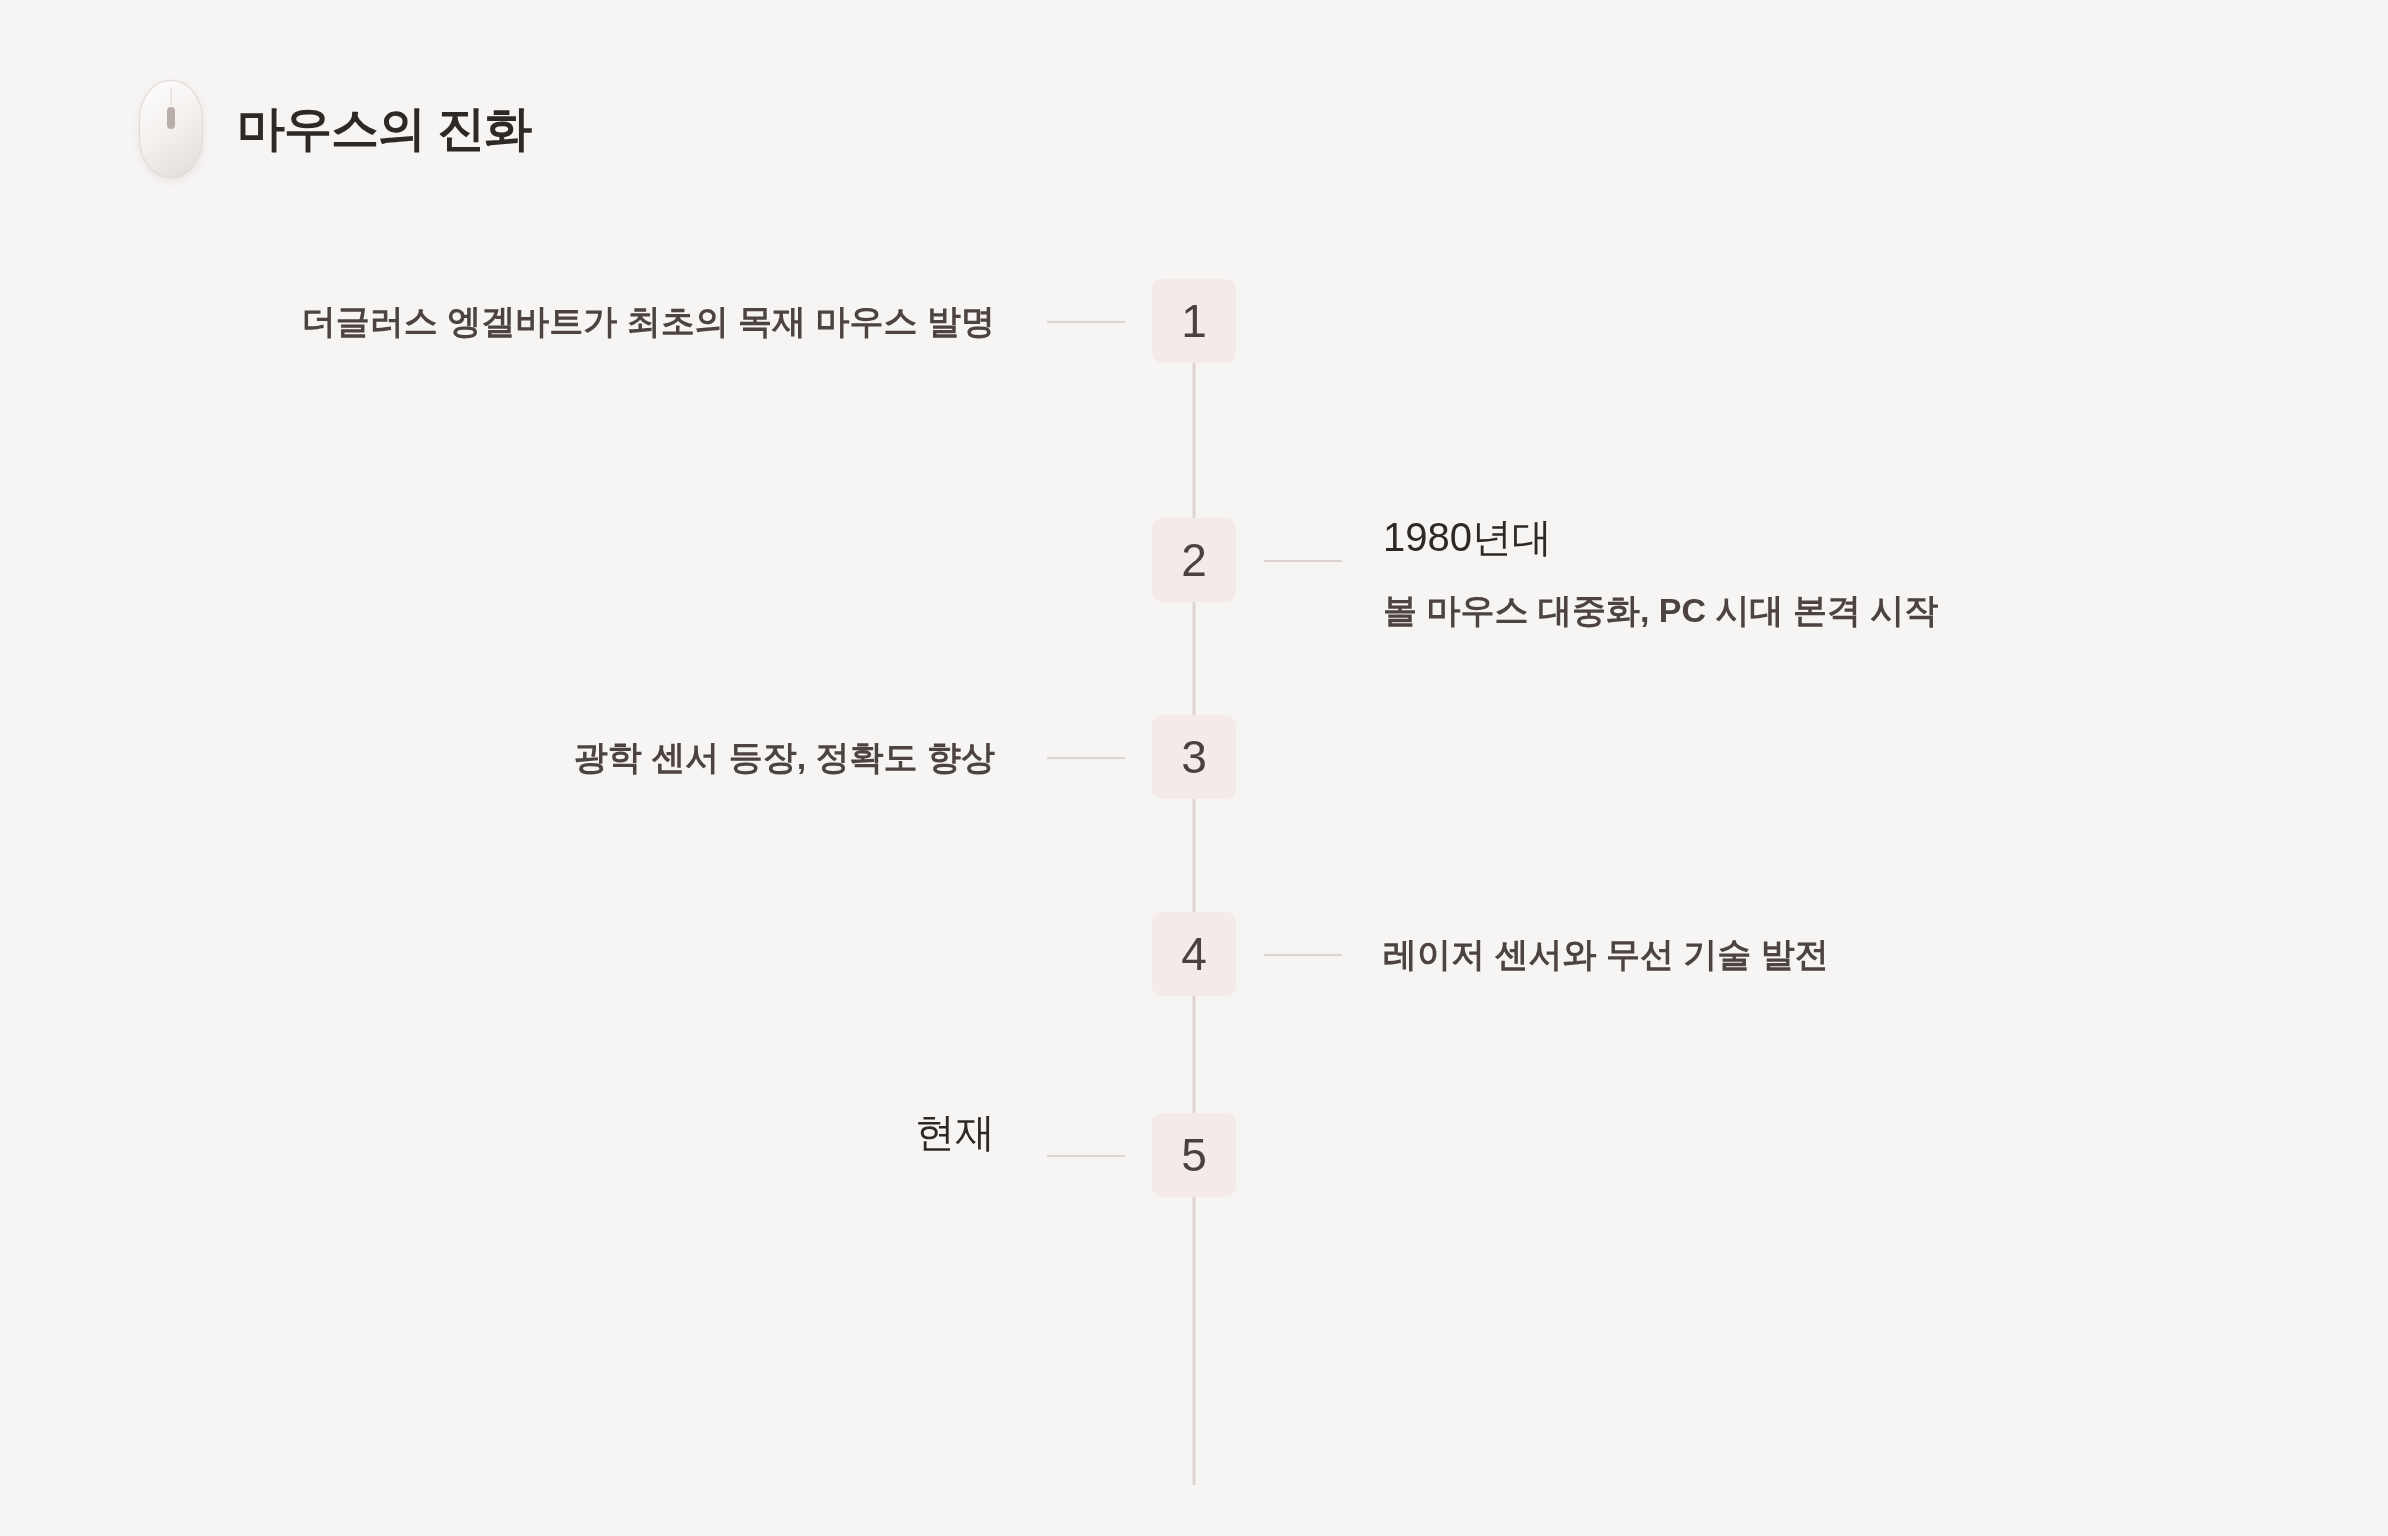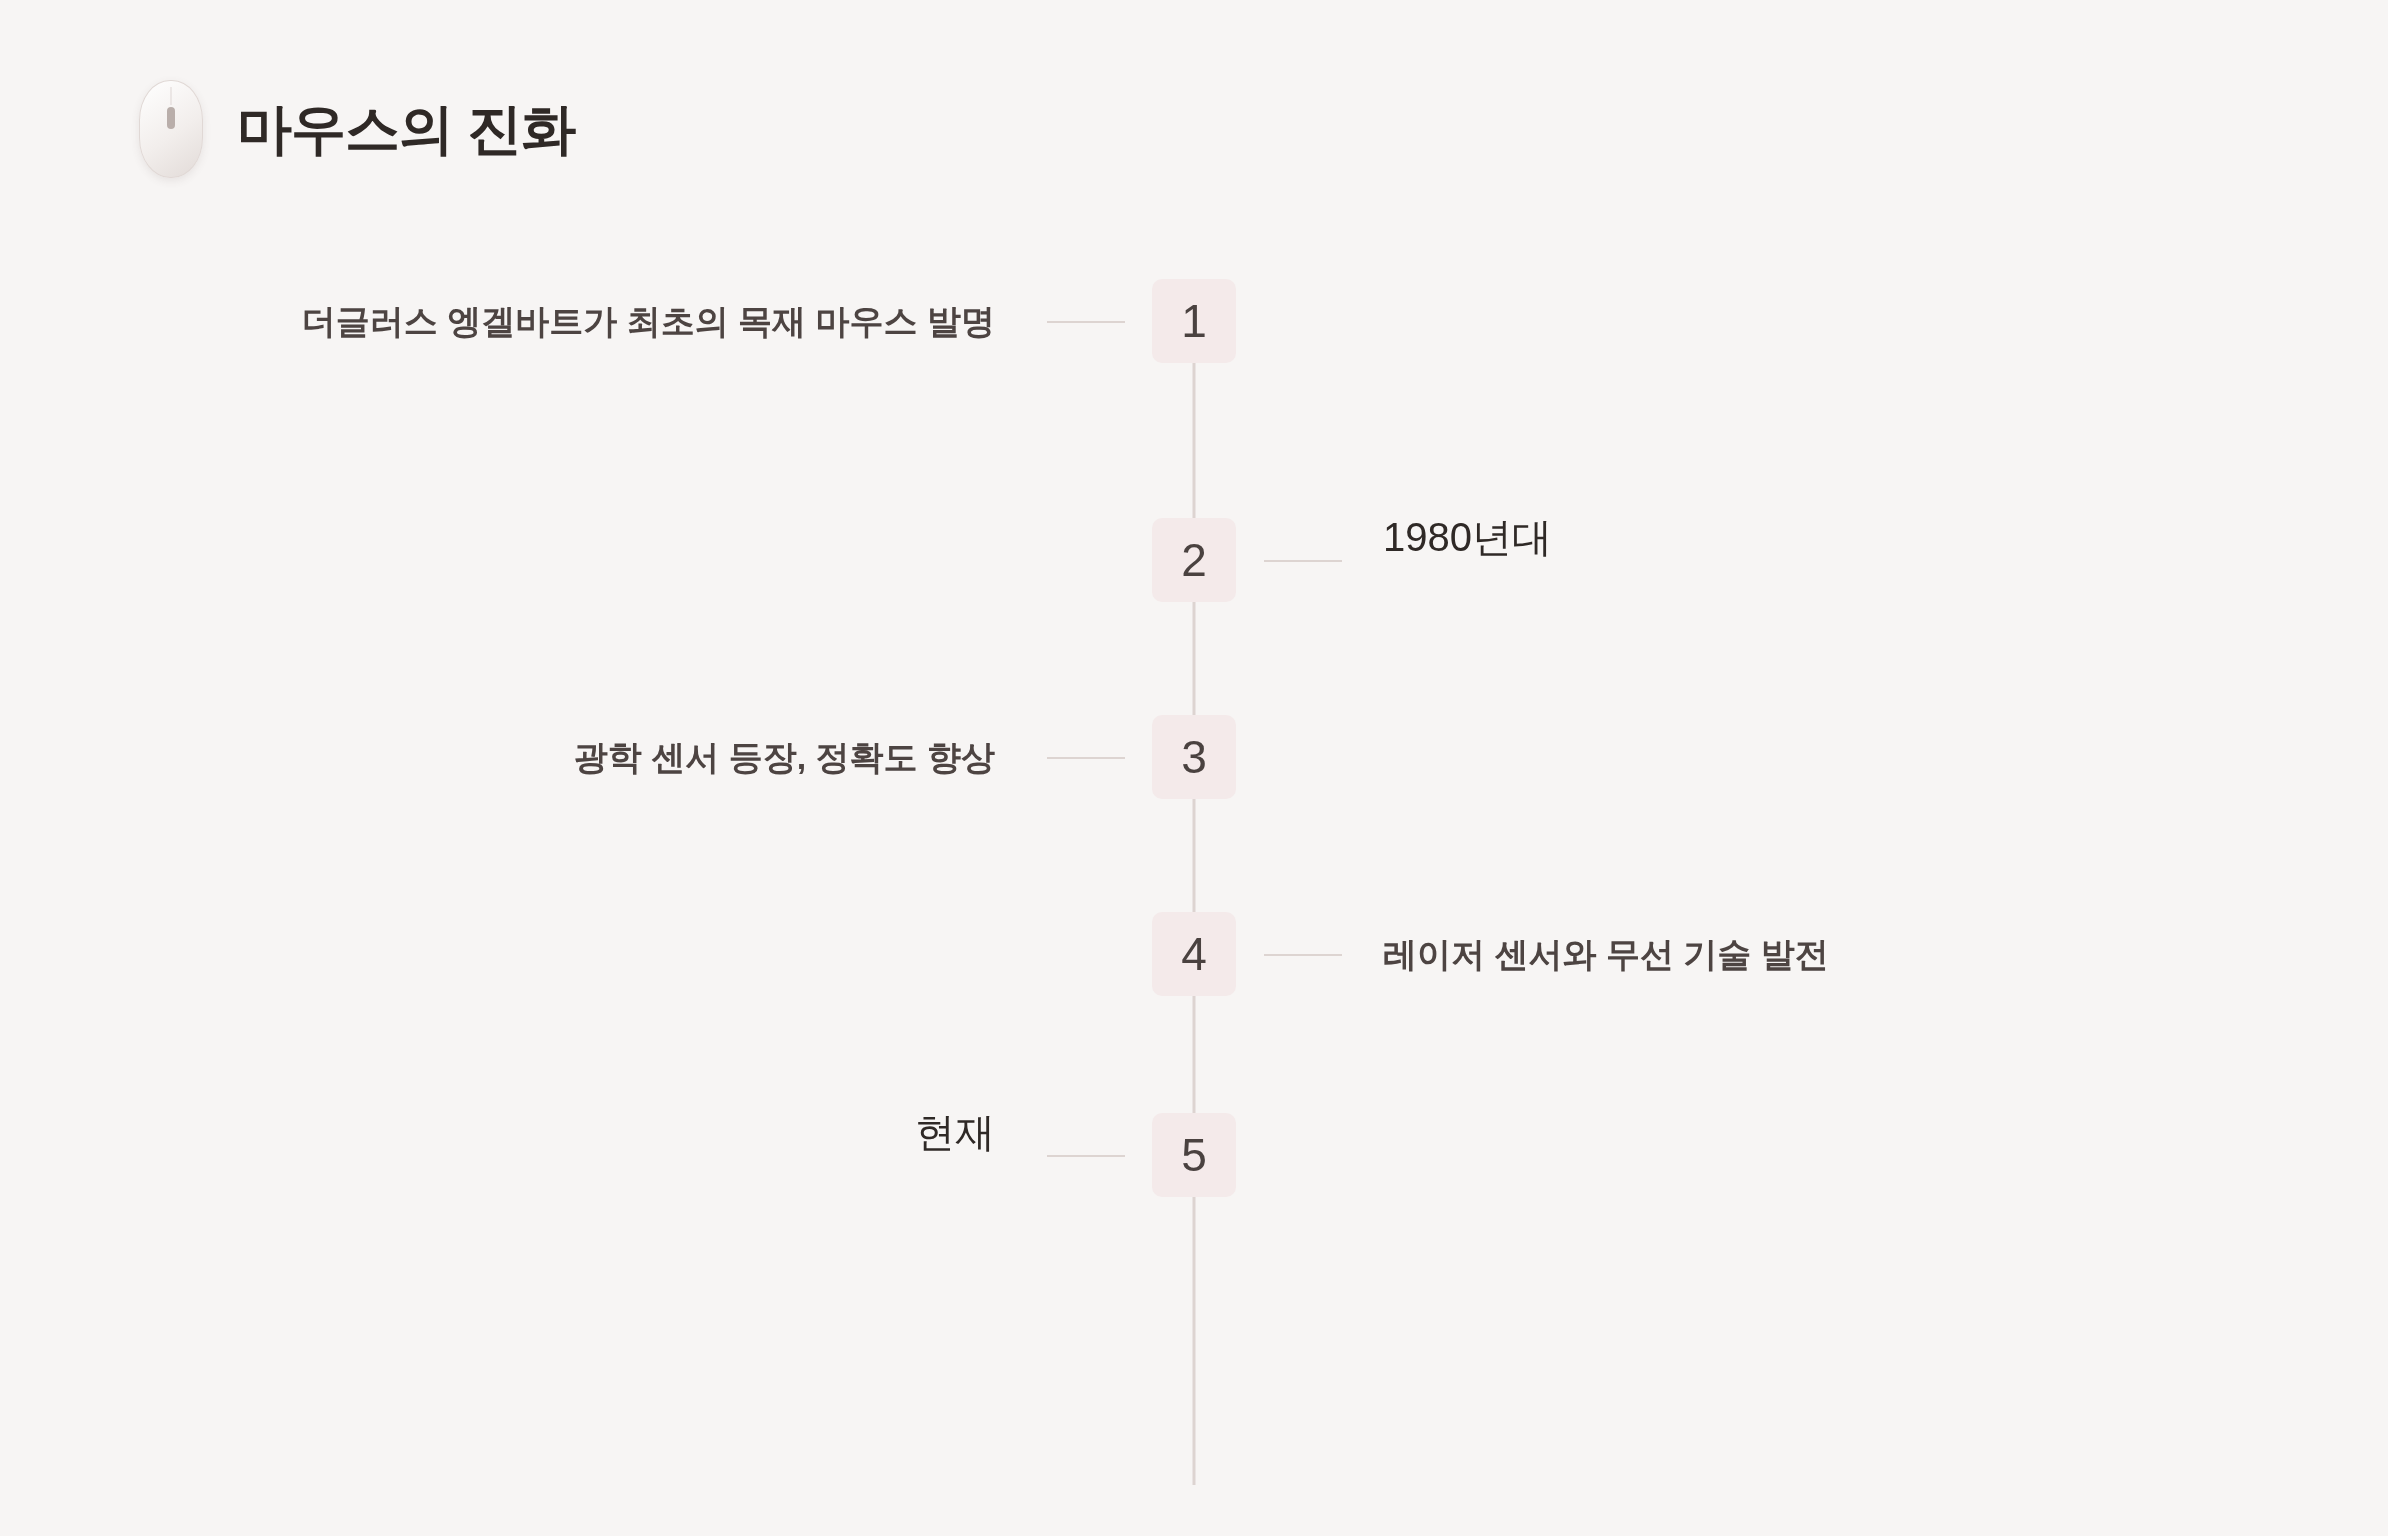--- a/index.html
+++ b/index.html
@@ -50,21 +50,21 @@
     content: "";
     position: absolute;
     left: 50%;
     transform: translateX(-50%);
     top: 6px;
     width: 1px;
     height: 18px;
     background: #ded6d3;
   }
   .title {
-    font-size: 55px;
+    font-size: 48px;
     font-weight: 700;
     letter-spacing: -1px;
     line-height: 1;
     color: #2f2926;
     white-space: nowrap;
   }
 
   
   .timeline {
     position: absolute;
@@ -155,20 +155,21 @@
     <div class="content left">
       <div class="desc">더글러스 엥겔바트가 최초의 목재 마우스 발명</div>
     </div>
   </div>
 
   <div class="row" style="top:239px;">
     <div class="connector right"></div>
     <div class="marker">2</div>
     <div class="content right">
       <div class="era">1980년대</div>
+      <div class="desc">볼 마우스 대중화, PC 시대 본격 시작</div>
     </div>
   </div>
 
   <div class="row" style="top:436px;">
     <div class="connector left"></div>
     <div class="marker">3</div>
     <div class="content left">
       <div class="desc">광학 센서 등장, 정확도 향상</div>
     </div>
   </div>

